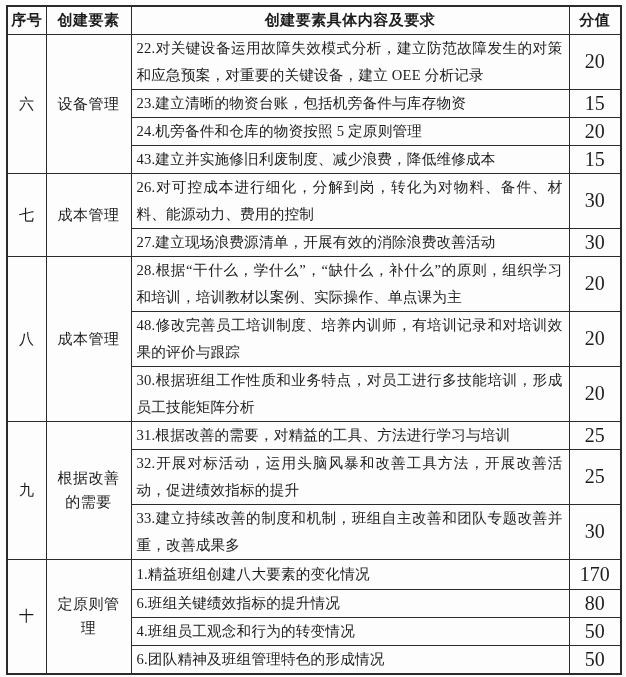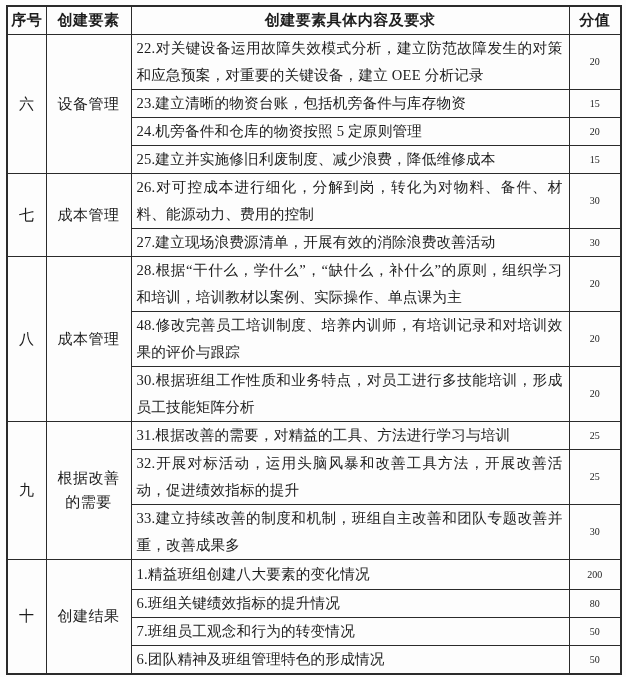--- a/index.html
+++ b/index.html
@@ -60,21 +60,21 @@
   }
   td.content-cell {
     font-size: 14.6px;
     line-height: 27px;
     padding: 0 6px 0 5px;
     text-align: justify;
     letter-spacing: 0.2px;
   }
   td.score-cell {
     text-align: center;
-    font-size: 10px;
+    font-size: 20px;
     font-family: "Liberation Serif", "DejaVu Serif", serif;
   }
 </style>
 </head>
 <body>
 
 <div class="page">
   <table class="score-table">
     <colgroup>
       <col class="col-serial">
@@ -98,21 +98,21 @@
       </tr>
       <tr class="h1">
         <td class="content-cell">23.建立清晰的物资台账，包括机旁备件与库存物资</td>
         <td class="score-cell">15</td>
       </tr>
       <tr class="h1">
         <td class="content-cell">24.机旁备件和仓库的物资按照 5 定原则管理</td>
         <td class="score-cell">20</td>
       </tr>
       <tr class="h1">
-        <td class="content-cell">25.建立并实施修旧利废制度、减少浪费，降低维修成本</td>
+        <td class="content-cell">43.建立并实施修旧利废制度、减少浪费，降低维修成本</td>
         <td class="score-cell">15</td>
       </tr>
 
       <tr class="h2">
         <td class="serial-cell" rowspan="2">七</td>
         <td class="element-cell" rowspan="2">成本管理</td>
         <td class="content-cell">26.对可控成本进行细化，分解到岗，转化为对物料、备件、材料、能源动力、费用的控制</td>
         <td class="score-cell">30</td>
       </tr>
       <tr class="h1">
@@ -145,30 +145,30 @@
         <td class="content-cell">32.开展对标活动，运用头脑风暴和改善工具方法，开展改善活动，促进绩效指标的提升</td>
         <td class="score-cell">25</td>
       </tr>
       <tr class="h2">
         <td class="content-cell">33.建立持续改善的制度和机制，班组自主改善和团队专题改善并重，改善成果多</td>
         <td class="score-cell">30</td>
       </tr>
 
       <tr class="h1b">
         <td class="serial-cell" rowspan="4">十</td>
-        <td class="element-cell" rowspan="4">创建结果</td>
+        <td class="element-cell" rowspan="4">定原则管理</td>
         <td class="content-cell">1.精益班组创建八大要素的变化情况</td>
-        <td class="score-cell">200</td>
+        <td class="score-cell">170</td>
       </tr>
       <tr class="h1">
         <td class="content-cell">6.班组关键绩效指标的提升情况</td>
         <td class="score-cell">80</td>
       </tr>
       <tr class="h1">
-        <td class="content-cell">7.班组员工观念和行为的转变情况</td>
+        <td class="content-cell">4.班组员工观念和行为的转变情况</td>
         <td class="score-cell">50</td>
       </tr>
       <tr class="h1">
         <td class="content-cell">6.团队精神及班组管理特色的形成情况</td>
         <td class="score-cell">50</td>
       </tr>
     </tbody>
   </table>
 </div>
 

